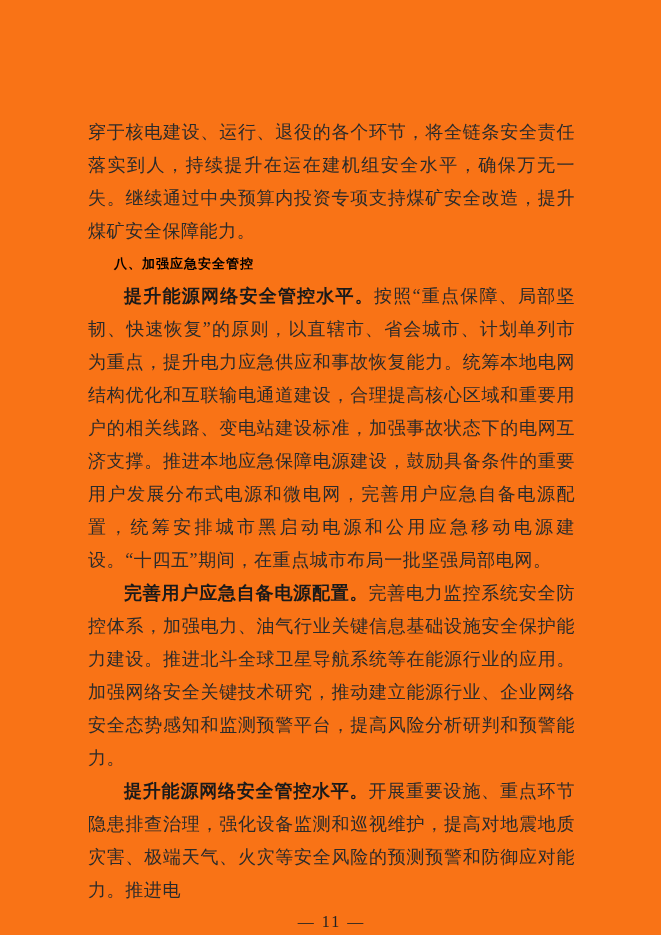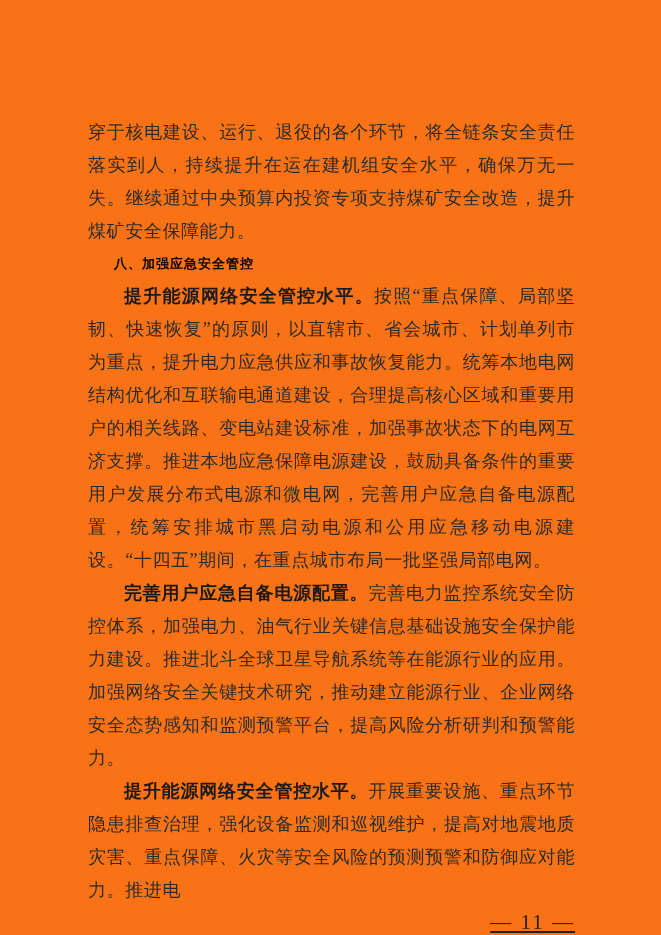--- a/index.html
+++ b/index.html
@@ -45,41 +45,40 @@
     text-indent: 2em;
     letter-spacing: 1px;
   }
   .lead {
     font-weight: bold;
     color: #1a1a1a;
   }
   .page-number {
     margin-top: 4px;
     width: 100%;
-    text-align: right;
+    text-align: center;
     font-family: "Liberation Serif", "DejaVu Serif", serif;
-    font-size: 21px;
+    font-size: 16px;
     line-height: 22px;
     color: #222222;
     letter-spacing: 2px;
     text-indent: 0;
-    text-decoration: underline;
   }
 </style>
 </head>
 <body>
 
 <div class="page">
   <div class="content">
 
     <p class="para continuation"><span>穿于核电建设、运行、退役的各个环节，将全链条安全责任落实到人，持续提升在运在建机组安全水平，确保万无一失。继续通过中央预算内投资专项支持煤矿安全改造，提升煤矿安全保障能力。</span></p>
 
     <h2 class="section-heading">八、加强应急安全管控</h2>
 
     <p class="para"><span class="lead">提升能源网络安全管控水平。</span><span>按照“重点保障、局部坚韧、快速恢复”的原则，以直辖市、省会城市、计划单列市为重点，提升电力应急供应和事故恢复能力。统筹本地电网结构优化和互联输电通道建设，合理提高核心区域和重要用户的相关线路、变电站建设标准，加强事故状态下的电网互济支撑。推进本地应急保障电源建设，鼓励具备条件的重要用户发展分布式电源和微电网，完善用户应急自备电源配置，统筹安排城市黑启动电源和公用应急移动电源建设。“十四五”期间，在重点城市布局一批坚强局部电网。</span></p>
 
     <p class="para"><span class="lead">完善用户应急自备电源配置。</span><span>完善电力监控系统安全防控体系，加强电力、油气行业关键信息基础设施安全保护能力建设。推进北斗全球卫星导航系统等在能源行业的应用。加强网络安全关键技术研究，推动建立能源行业、企业网络安全态势感知和监测预警平台，提高风险分析研判和预警能力。</span></p>
 
-    <p class="para"><span class="lead">提升能源网络安全管控水平。</span><span>开展重要设施、重点环节隐患排查治理，强化设备监测和巡视维护，提高对地震地质灾害、重点保障、火灾等安全风险的预测预警和防御应对能力。推进电</span></p>
+    <p class="para"><span class="lead">提升能源网络安全管控水平。</span><span>开展重要设施、重点环节隐患排查治理，强化设备监测和巡视维护，提高对地震地质灾害、极端天气、火灾等安全风险的预测预警和防御应对能力。推进电</span></p>
 
     <div class="page-number">— 11 —</div>
   </div>
 </div>
 
 </body></html>

